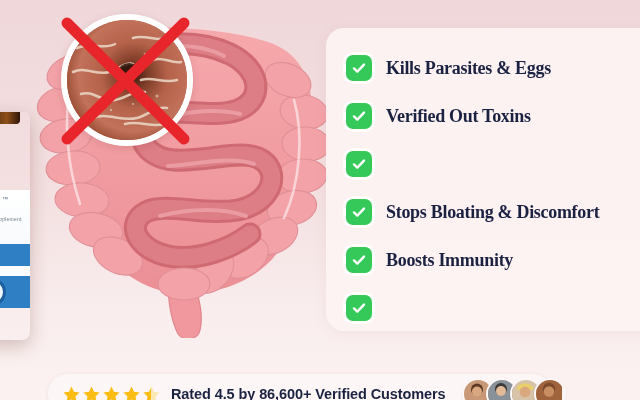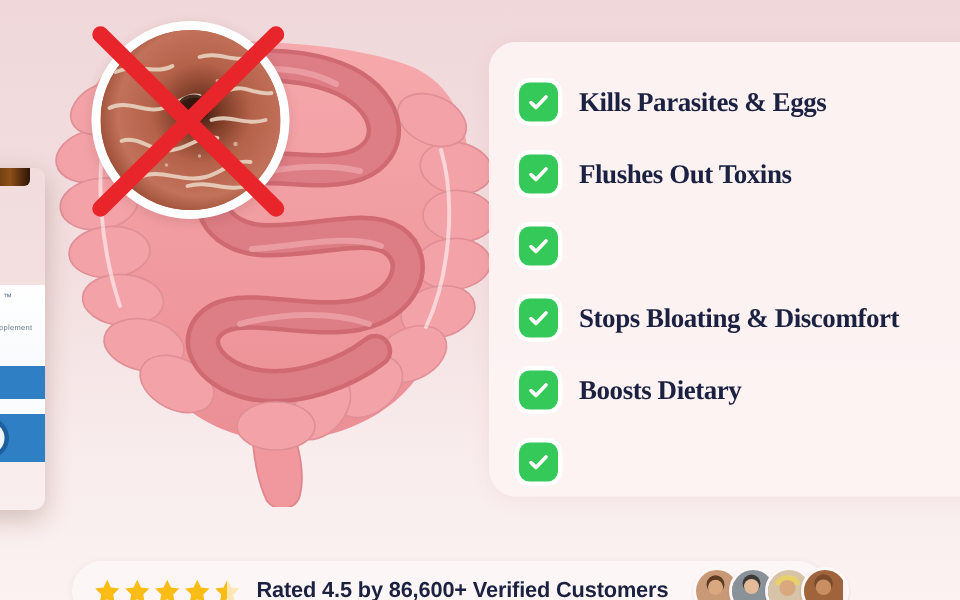--- a/index.html
+++ b/index.html
@@ -234,21 +234,21 @@
       </span>
       <span class="benefit-label">Kills Parasites &amp; Eggs</span>
     </div>
 
     <div class="benefit">
       <span class="chk">
         <svg width="16" height="16" viewBox="0 0 16 16">
             <path d="M3 8.4 L6.3 11.6 L13 4.6" fill="none" stroke="#fff" stroke-width="2.4" stroke-linecap="round" stroke-linejoin="round"></path>
           </svg>
       </span>
-      <span class="benefit-label">Flushes Out Toxins</span>
+      <span class="benefit-label">Verified Out Toxins</span>
     </div>
 
     <div class="benefit">
       <span class="chk">
         <svg width="16" height="16" viewBox="0 0 16 16">
             <path d="M3 8.4 L6.3 11.6 L13 4.6" fill="none" stroke="#fff" stroke-width="2.4" stroke-linecap="round" stroke-linejoin="round"></path>
           </svg>
       </span>
     </div>
 
@@ -260,21 +260,21 @@
       </span>
       <span class="benefit-label">Stops Bloating &amp; Discomfort</span>
     </div>
 
     <div class="benefit">
       <span class="chk">
         <svg width="16" height="16" viewBox="0 0 16 16">
             <path d="M3 8.4 L6.3 11.6 L13 4.6" fill="none" stroke="#fff" stroke-width="2.4" stroke-linecap="round" stroke-linejoin="round"></path>
           </svg>
       </span>
-      <span class="benefit-label">Boosts Dietary</span>
+      <span class="benefit-label">Boosts Immunity</span>
     </div>
 
     <div class="benefit">
       <span class="chk">
         <svg width="16" height="16" viewBox="0 0 16 16">
             <path d="M3 8.4 L6.3 11.6 L13 4.6" fill="none" stroke="#fff" stroke-width="2.4" stroke-linecap="round" stroke-linejoin="round"></path>
           </svg>
       </span>
     </div>
 

